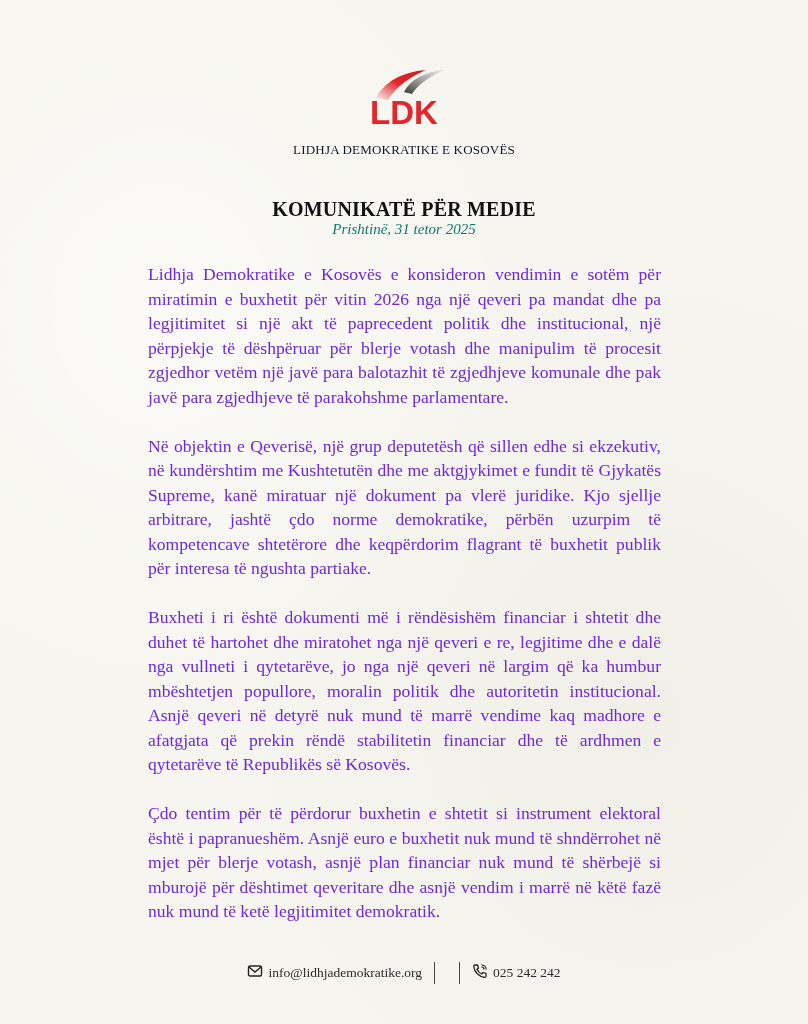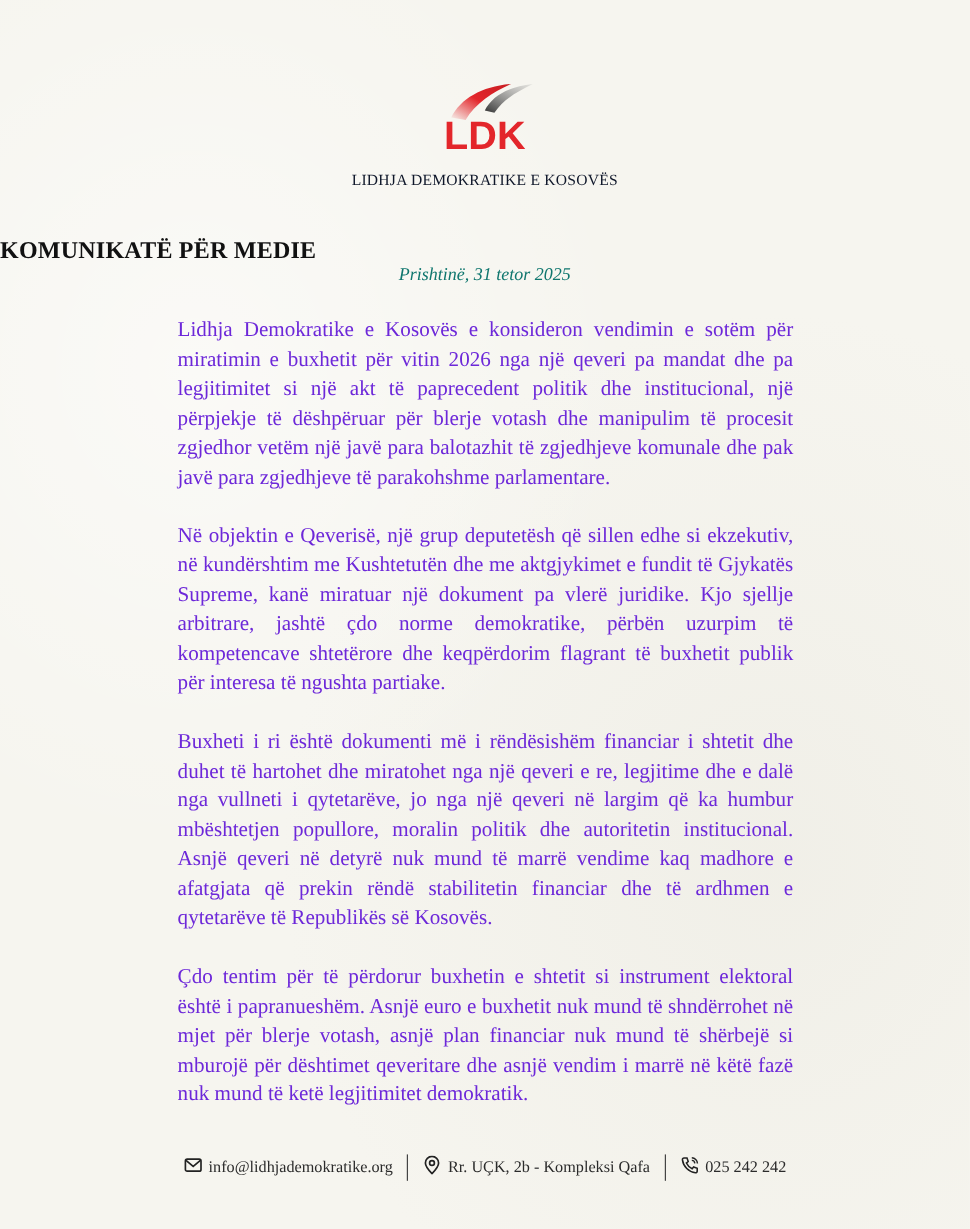--- a/index.html
+++ b/index.html
@@ -14,21 +14,21 @@
       position: relative;
     }
     .logo {
       position: absolute; left: 354px; top: 64px; width: 100px; height: 64px;
     }
     .org-name {
       position: absolute; left: 0; right: 0; top: 142px; text-align: center;
       font-family: "Liberation Serif", serif; font-size: 13px; letter-spacing: 0.2px; color: #0f172a;
     }
     .title {
-      position: absolute; left: 0; right: 0; top: 198px; 
+      position: absolute; left: 0; right: 0; top: 198px; text-align: center;
       font-family: "Liberation Serif", serif; font-weight: bold; font-size: 20px; color: #111;
       letter-spacing: 0.2px;
     }
     .dateline {
       position: absolute; left: 0; right: 0; top: 221px; text-align: center;
       font-family: "Liberation Serif", serif; font-style: italic; font-size: 15px; color: #0f766e;
     }
     .body {
       position: absolute; left: 148px; width: 513px; top: 262px;
       font-family: "Liberation Serif", serif; font-size: 17.6px; line-height: 24.5px;
@@ -81,29 +81,20 @@
   <div class="item">
     <span>
       <svg viewBox="0 0 16 16">
           <rect x="1.5" y="3" width="13" height="10" rx="1.5" fill="none" stroke="#222" stroke-width="1.4"></rect>
           <path d="M2 4 L8 9 L14 4" fill="none" stroke="#222" stroke-width="1.4"></path>
         </svg>
     </span>
     <span>info@lidhjademokratike.org</span>
   </div>
   <div class="sep"></div>
-  <div class="item">
-    <span>
-      <svg viewBox="0 0 16 16">
-          <path d="M8 15 C8 15 2.5 9.5 2.5 6.2 A5.5 5.5 0 0 1 13.5 6.2 C13.5 9.5 8 15 8 15 Z" fill="none" stroke="#222" stroke-width="1.4"></path>
-          <circle cx="8" cy="6.2" r="2" fill="none" stroke="#222" stroke-width="1.4"></circle>
-        </svg>
-    </span>
-    <span>Rr. UÇK, 2b - Kompleksi Qafa</span>
-  </div>
   <div class="sep"></div>
   <div class="item">
     <span>
       <svg viewBox="0 0 16 16">
           <path d="M3 2 L5.5 2 L6.5 5 L5 6.2 C5.8 8 7.8 10 9.8 11 L11 9.5 L14 10.5 L14 13 C14 13.8 13.3 14.4 12.5 14.3 C7 13.6 2.4 9 1.7 3.5 C1.6 2.7 2.2 2 3 2 Z" fill="none" stroke="#222" stroke-width="1.3"></path>
           <path d="M9.5 1.8 A4.8 4.8 0 0 1 14.2 6.5 M9.5 4 A2.6 2.6 0 0 1 12 6.5" fill="none" stroke="#222" stroke-width="1.2"></path>
         </svg>
     </span>
     <span>025 242 242</span>
   </div>

